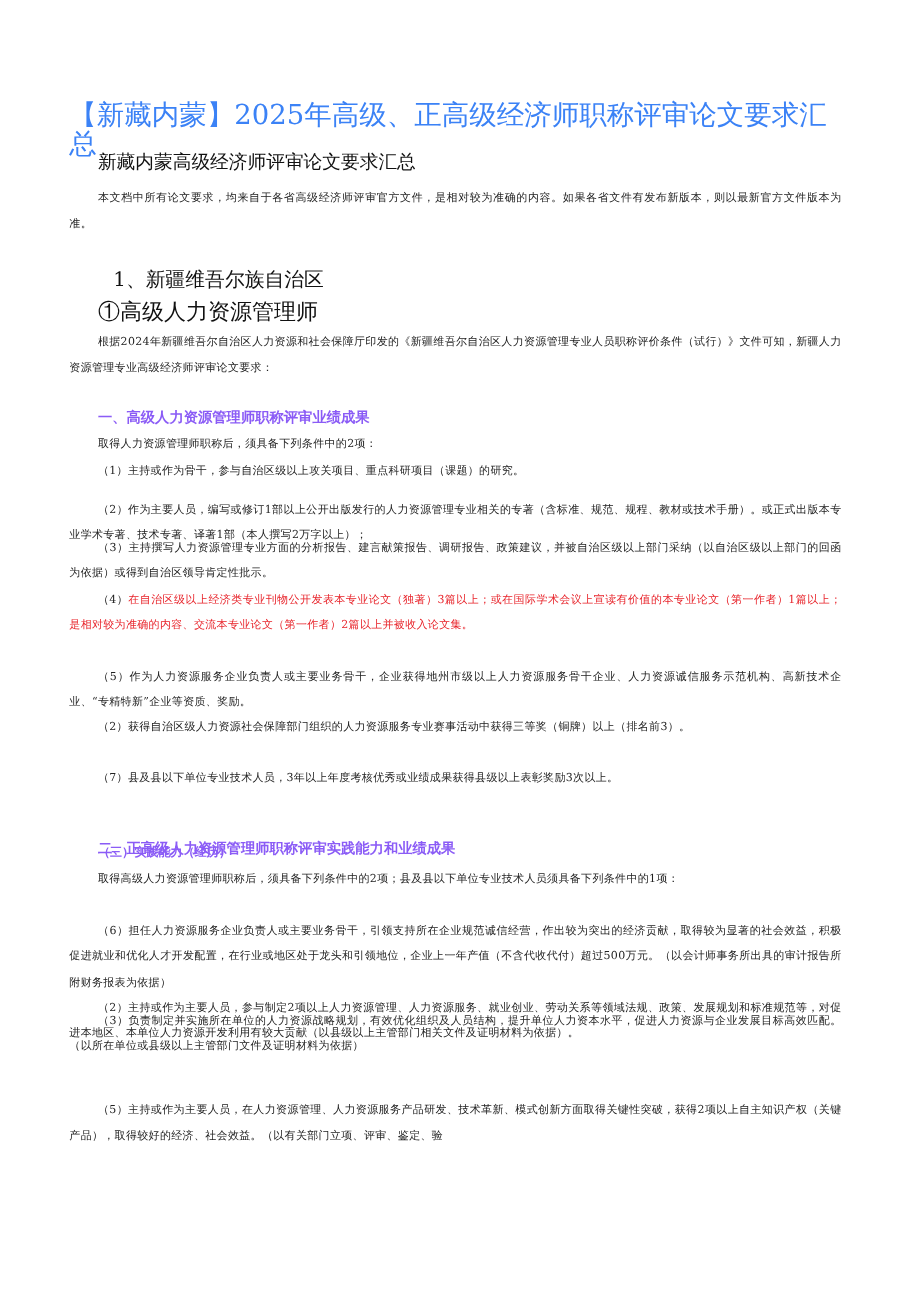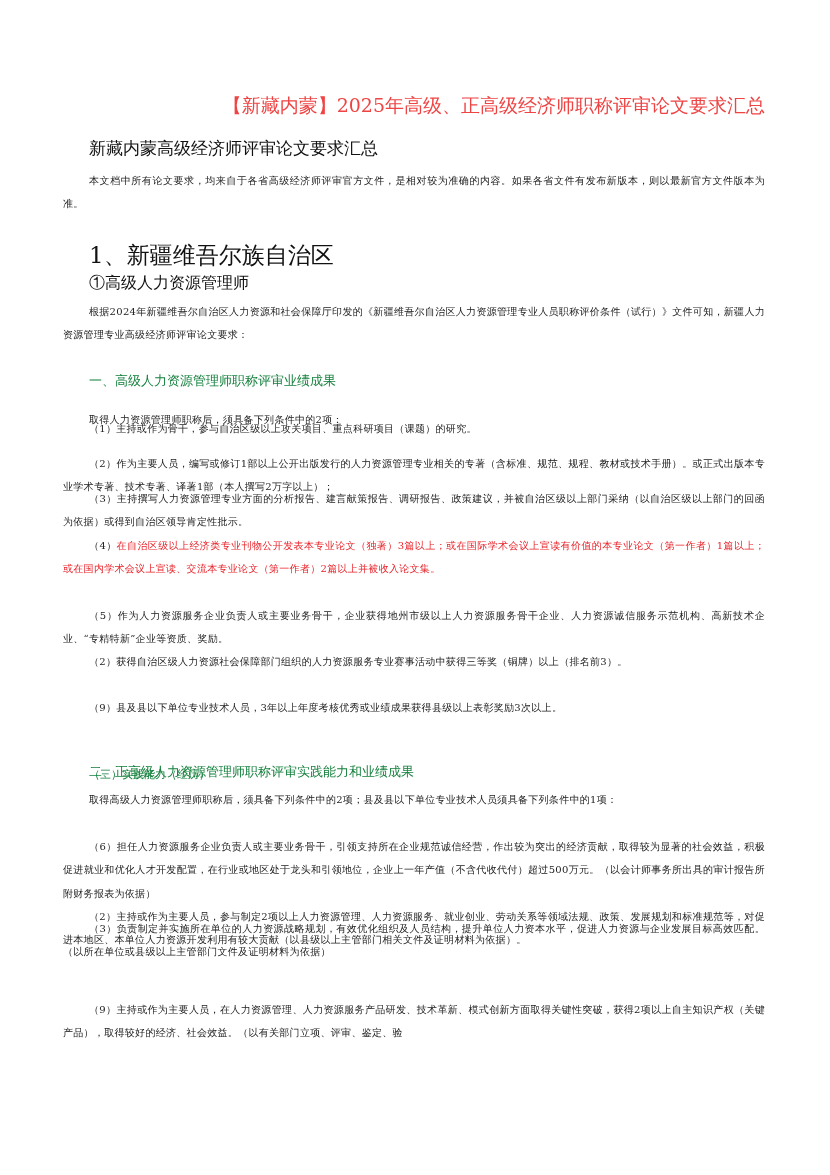--- a/index.html
+++ b/index.html
@@ -1,51 +1,51 @@
 <!DOCTYPE html>
 <html><head>
 <meta charset="utf-8">
 <style>
   html, body { margin: 0; padding: 0; background: #ffffff; }
   body { width: 830px; height: 1175px; overflow: hidden; position: relative;
          font-family: "DejaVu Serif", "Liberation Serif", serif; color: #222; }
   .page { position: absolute; left: 63px; top: 0; width: 702px; }
-  .title { position: absolute; left: 0; width: 702px; top: 92px; text-align: right;
-           font-size: 19px; line-height: 26px; color: #ef4444; margin: 0; font-weight: normal; }
+  .title { position: absolute; left: 0; width: 702px; top: 92px; text-align: left;
+           font-size: 25px; line-height: 26px; color: #3b82f6; margin: 0; font-weight: normal; }
   .h2 { position: absolute; left: 26px; top: 136px; font-size: 17px; line-height: 24px; color: #111; margin: 0; font-weight: normal; }
-  .h-sec { position: absolute; left: 26px; font-size: 23px; line-height: 24px; color: #111; margin: 0; font-weight: normal; }
-  .h-sub { position: absolute; left: 26px; font-size: 16px; line-height: 22px; color: #111; margin: 0; font-weight: normal; }
-  .h-bold { position: absolute; left: 26px; font-size: 13px; line-height: 20px; font-weight: normal; color: #15803d; margin: 0; }
+  .h-sec { position: absolute; left: 40px; font-size: 18px; line-height: 24px; color: #111; margin: 0; font-weight: normal; }
+  .h-sub { position: absolute; left: 26px; font-size: 20px; line-height: 22px; color: #111; margin: 0; font-weight: normal; }
+  .h-bold { position: absolute; left: 26px; font-size: 13px; line-height: 20px; font-weight: bold; color: #8b5cf6; margin: 0; }
   .para { position: absolute; left: 0; width: 702px; margin: 0; font-size: 10px;
           line-height: 23.4px; text-indent: 26px; text-align: justify; color: #222; letter-spacing: 0.3px; }
   .red { color: #e8232a; }
   .num { color: #222; }
 </style>
 </head>
 <body>
 
 <div class="page">
   <h1 class="title">【新藏内蒙】2025年高级、正高级经济师职称评审论文要求汇总</h1>
   <h2 class="h2">新藏内蒙高级经济师评审论文要求汇总</h2>
   <p class="para" style="top:169px">本文档中所有论文要求，均来自于各省高级经济师评审官方文件，是相对较为准确的内容。如果各省文件有发布新版本，则以最新官方文件版本为准。</p>
 
   <h3 class="h-sec" style="top:243px">1、新疆维吾尔族自治区</h3>
   <h4 class="h-sub" style="top:272px">①高级人力资源管理师</h4>
   <p class="para" style="top:300px">根据2024年新疆维吾尔自治区人力资源和社会保障厅印发的《新疆维吾尔自治区人力资源管理专业人员职称评价条件（试行）》文件可知，新疆人力资源管理专业高级经济师评审论文要求：</p>
 
   <h5 class="h-bold" style="top:371px">一、高级人力资源管理师职称评审业绩成果</h5>
-  <p class="para" style="top:408px">取得人力资源管理师职称后，须具备下列条件中的2项：</p>
+  <p class="para" style="top:392px">取得人力资源管理师职称后，须具备下列条件中的2项：</p>
   <p class="para" style="top:417px">（1）主持或作为骨干，参与自治区级以上攻关项目、重点科研项目（课题）的研究。</p>
   <p class="para" style="top:452px">（2）作为主要人员，编写或修订1部以上公开出版发行的人力资源管理专业相关的专著（含标准、规范、规程、教材或技术手册）。或正式出版本专业学术专著、技术专著、译著1部（本人撰写2万字以上）；</p>
   <p class="para" style="top:487px">（3）主持撰写人力资源管理专业方面的分析报告、建言献策报告、调研报告、政策建议，并被自治区级以上部门采纳（以自治区级以上部门的回函为依据）或得到自治区领导肯定性批示。</p>
-  <p class="para" style="top:534px"><span class="num">（4）</span><span class="red">在自治区级以上经济类专业刊物公开发表本专业论文（独著）3篇以上；或在国际学术会议上宣读有价值的本专业论文（第一作者）1篇以上；或在国内学术会议上宣读、交流本专业论文（第一作者）2篇以上并被收入论文集。</span></p>
+  <p class="para" style="top:534px"><span class="num">（4）</span><span class="red">在自治区级以上经济类专业刊物公开发表本专业论文（独著）3篇以上；或在国际学术会议上宣读有价值的本专业论文（第一作者）1篇以上；是相对较为准确的内容、交流本专业论文（第一作者）2篇以上并被收入论文集。</span></p>
   <p class="para" style="top:604px">（5）作为人力资源服务企业负责人或主要业务骨干，企业获得地州市级以上人力资源服务骨干企业、人力资源诚信服务示范机构、高新技术企业、“专精特新”企业等资质、奖励。</p>
   <p class="para" style="top:650px">（2）获得自治区级人力资源社会保障部门组织的人力资源服务专业赛事活动中获得三等奖（铜牌）以上（排名前3）。</p>
-  <p class="para" style="top:696px">（9）县及县以下单位专业技术人员，3年以上年度考核优秀或业绩成果获得县级以上表彰奖励3次以上。</p>
+  <p class="para" style="top:696px">（7）县及县以下单位专业技术人员，3年以上年度考核优秀或业绩成果获得县级以上表彰奖励3次以上。</p>
 
   <h5 class="h-bold" style="top:762px">二、正高级人力资源管理师职称评审实践能力和业绩成果</h5>
   <h5 class="h-bold" style="top:765px;left:26px;font-size:11px">（三）实践能力（经历）</h5>
   <p class="para" style="top:788px">取得高级人力资源管理师职称后，须具备下列条件中的2项；县及县以下单位专业技术人员须具备下列条件中的1项：</p>
   <p class="para" style="top:835px">（6）担任人力资源服务企业负责人或主要业务骨干，引领支持所在企业规范诚信经营，作出较为突出的经济贡献，取得较为显著的社会效益，积极促进就业和优化人才开发配置，在行业或地区处于龙头和引领地位，企业上一年产值（不含代收代付）超过500万元。（以会计师事务所出具的审计报告所附财务报表为依据）</p>
   <p class="para" style="top:905px">（2）主持或作为主要人员，参与制定2项以上人力资源管理、人力资源服务、就业创业、劳动关系等领域法规、政策、发展规划和标准规范等，对促进本地区、本单位人力资源开发利用有较大贡献（以县级以上主管部门相关文件及证明材料为依据）。</p>
   <p class="para" style="top:917px">（3）负责制定并实施所在单位的人力资源战略规划，有效优化组织及人员结构，提升单位人力资本水平，促进人力资源与企业发展目标高效匹配。（以所在单位或县级以上主管部门文件及证明材料为依据）</p>
-  <p class="para" style="top:998px">（9）主持或作为主要人员，在人力资源管理、人力资源服务产品研发、技术革新、模式创新方面取得关键性突破，获得2项以上自主知识产权（关键产品），取得较好的经济、社会效益。（以有关部门立项、评审、鉴定、验</p>
+  <p class="para" style="top:998px">（5）主持或作为主要人员，在人力资源管理、人力资源服务产品研发、技术革新、模式创新方面取得关键性突破，获得2项以上自主知识产权（关键产品），取得较好的经济、社会效益。（以有关部门立项、评审、鉴定、验</p>
 </div>
 
 </body></html>

